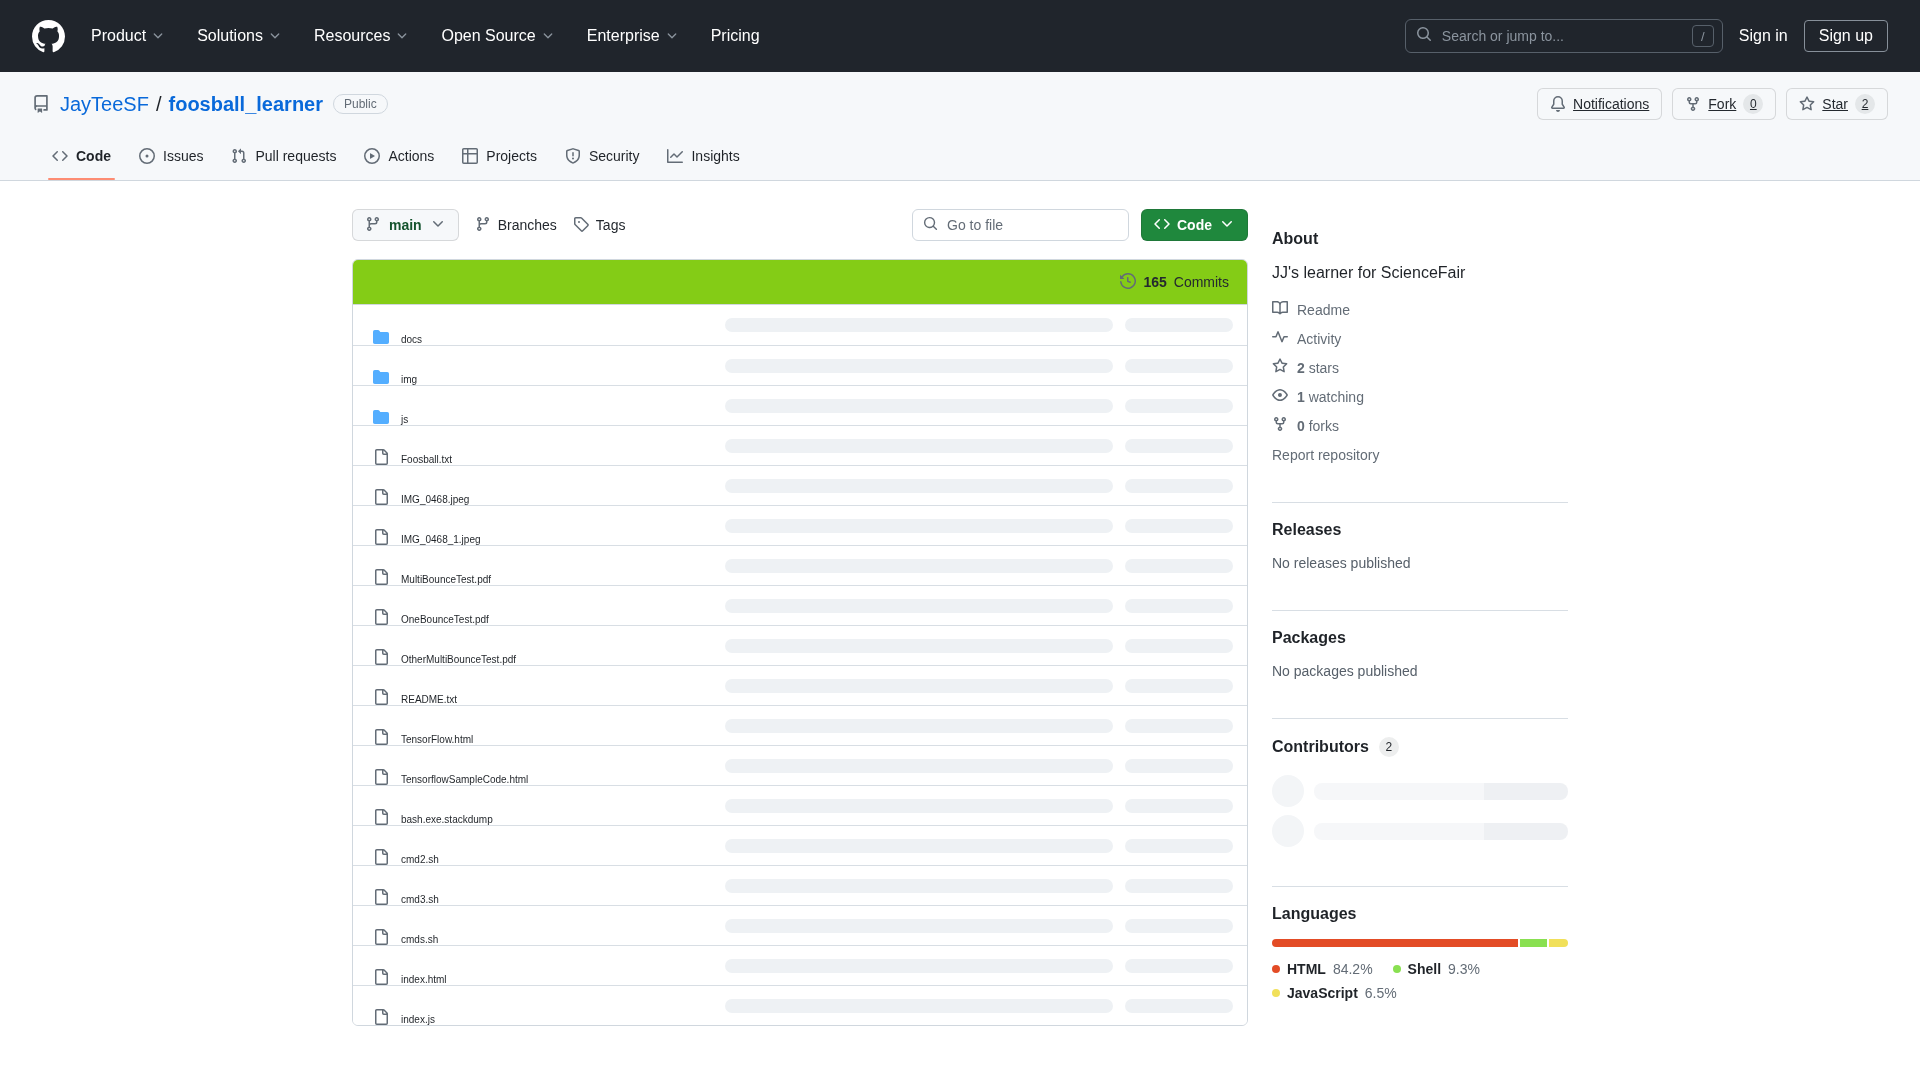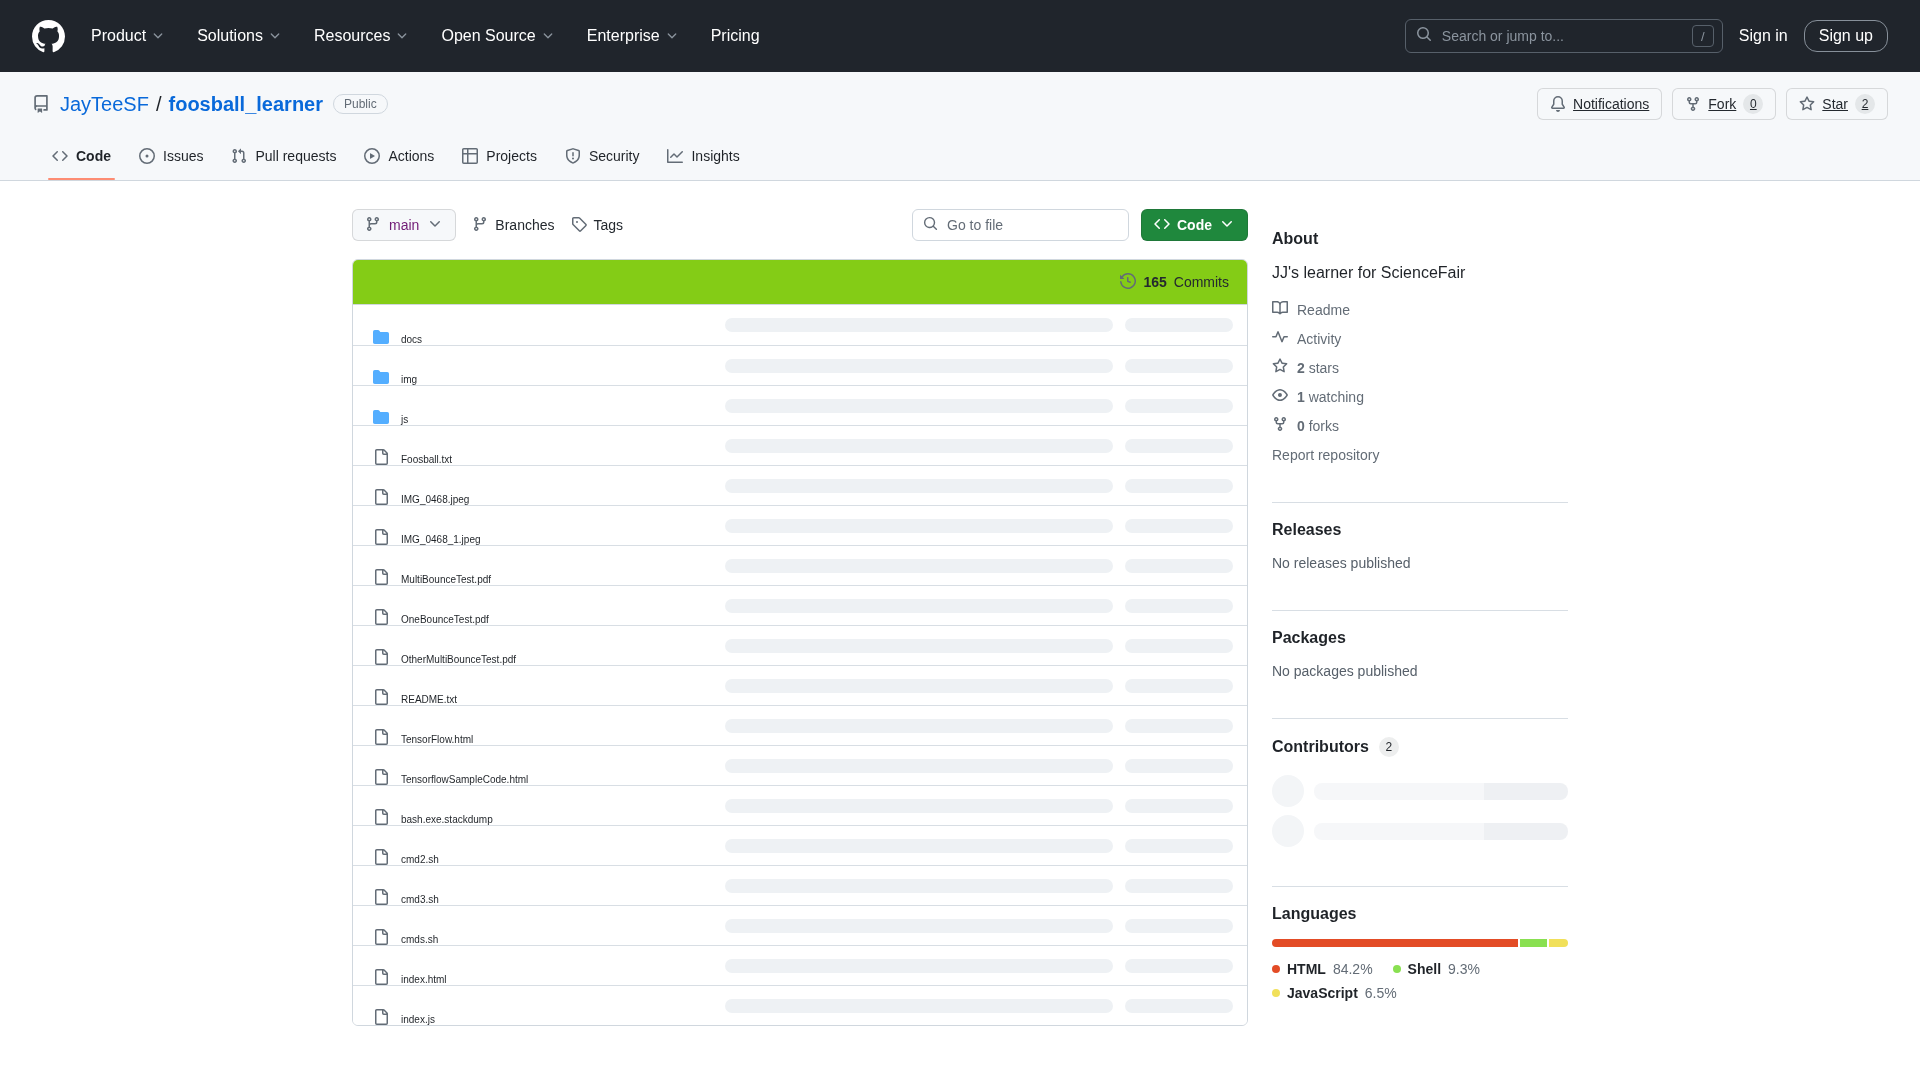--- a/index.html
+++ b/index.html
@@ -18,21 +18,21 @@
   .hdr-search { width:318px; height:34px; border:1px solid #57606a; border-radius:6px;
     display:flex; align-items:center; padding:0 8px 0 10px; gap:8px; }
   .hdr-search svg { width:16px; height:16px; fill:#8b949e; flex:none; }
   .hdr-search input { flex:1; background:transparent; border:none; outline:none;
     color:#c9d1d9; font-size:14px; font-family:inherit; }
   .hdr-search input::placeholder { color:#8b949e; }
   .slash-key { width:22px; height:22px; border:1px solid #57606a; border-radius:4px;
     color:#8b949e; font-size:13px; display:grid; place-items:center; flex:none; }
   .signin { color:#fff; font-size:16px; font-weight:500; cursor:pointer; white-space:nowrap; }
   .signup { color:#fff; font-size:16px; font-weight:500; border:1px solid #87909a;
-    border-radius:13px; padding:6px 14px; cursor:pointer; white-space:nowrap; }
+    border-radius:4px; padding:6px 14px; cursor:pointer; white-space:nowrap; }
 
   
   .repo-band { background:#f6f8fa; border-bottom:1px solid #d0d7de; padding:16px 32px 0; }
   .title-row { display:flex; align-items:center; height:32px; }
   .repo-icon svg { width:18px; height:18px; fill:#636c76; display:block; }
   .crumb { margin-left:10px; font-size:20px; color:#0969da; display:flex; align-items:center; }
   .crumb a { color:#0969da; text-decoration:none; cursor:pointer; }
   .crumb .sep { color:#1f2328; margin:0 7px; }
   .crumb .repo-name { font-weight:600; }
   .vis-badge { margin-left:10px; font-size:12px; font-weight:500; color:#636c76;
@@ -54,21 +54,21 @@
     height:2px; border-radius:3px; background:#fd8c73; }
 
   
   .container { width:1216px; margin:28px auto 0; display:flex; gap:24px; }
   .main-col { width:896px; flex:none; }
 
   .toolbar { display:flex; align-items:center; }
   .branch-btn { height:32px; background:#f6f8fa; border:1px solid rgba(31,35,40,.15);
     border-radius:6px; display:flex; align-items:center; gap:8px; padding:0 12px;
     font-size:14px; cursor:pointer; }
-  .branch-btn .lbl { font-weight:400; color:#701a75; }
+  .branch-btn .lbl { font-weight:700; color:#14532d; }
   .branch-btn svg { width:16px; height:16px; fill:#636c76; }
   .tool-link { display:flex; align-items:center; gap:7px; font-size:14px; color:#24292f;
     margin-left:16px; cursor:pointer; }
   .tool-link svg { width:16px; height:16px; fill:#636c76; }
   .goto-file { margin-left:auto; width:217px; height:32px; border:1px solid #d0d7de;
     border-radius:6px; background:#fff; display:flex; align-items:center; gap:7px; padding:0 10px; }
   .goto-file svg { width:15px; height:15px; fill:#636c76; flex:none; }
   .goto-file input { flex:1; min-width:0; border:none; outline:none; font-size:14px;
     font-family:inherit; color:#1f2328; background:transparent; }
   .goto-file input::placeholder { color:#636c76; }

